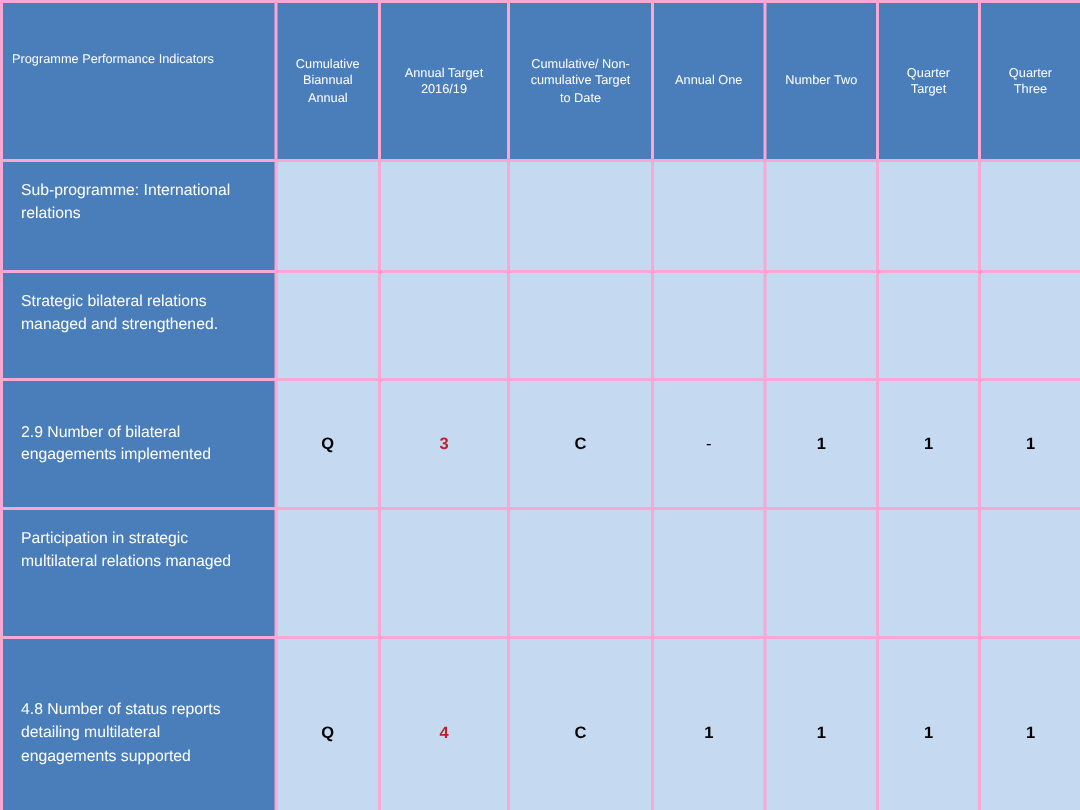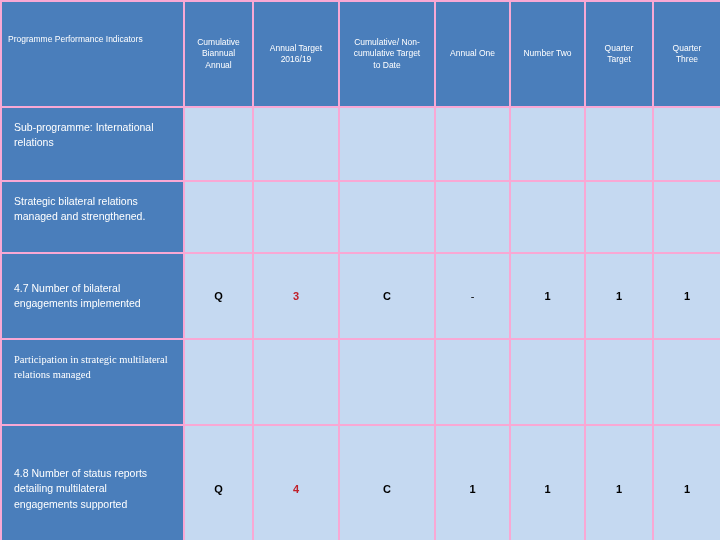--- a/index.html
+++ b/index.html
@@ -72,21 +72,21 @@
   }
   td.data.bold { font-weight: bold; font-size: 11px; }
   td.data.red { color: #c0202a; font-weight: bold; font-size: 11px; }
   td.data.num { font-weight: bold; font-size: 11px; }
   td.data.dash { font-size: 11px; }
   td.data.empty { font-size: 0; }
 
   tr.r-sub { height: 74px; margin-left: 20px; }
   tr.r-strat { height: 72px; margin-top: 17px; }
   tr.r-47 { height: 86px; }
-  tr.r-part { height: 86px; font-family: Liberation Serif, serif; }
+  tr.r-part { height: 86px; }
   tr.r-48 { height: 128px; border-radius: 21px; }
 </style>
 </head>
 <body>
 
 <table class="perf-table">
   <colgroup>
     <col class="c0">
       <col class="c1">
       <col class="c2">
@@ -124,21 +124,21 @@
       <td class="data empty"></td>
       <td class="data empty"></td>
       <td class="data empty"></td>
       <td class="data empty"></td>
       <td class="data empty"></td>
       <td class="data empty"></td>
       <td class="data empty"></td>
     </tr>
 
     <tr class="r-47">
-      <td class="label">4.7 Number of bilateral engagements implemented</td>
+      <td class="label">2.9 Number of bilateral engagements implemented</td>
       <td class="data bold">Q</td>
       <td class="data red">3</td>
       <td class="data bold">C</td>
       <td class="data dash">-</td>
       <td class="data num">1</td>
       <td class="data num">1</td>
       <td class="data num">1</td>
     </tr>
 
     <tr class="r-part">

